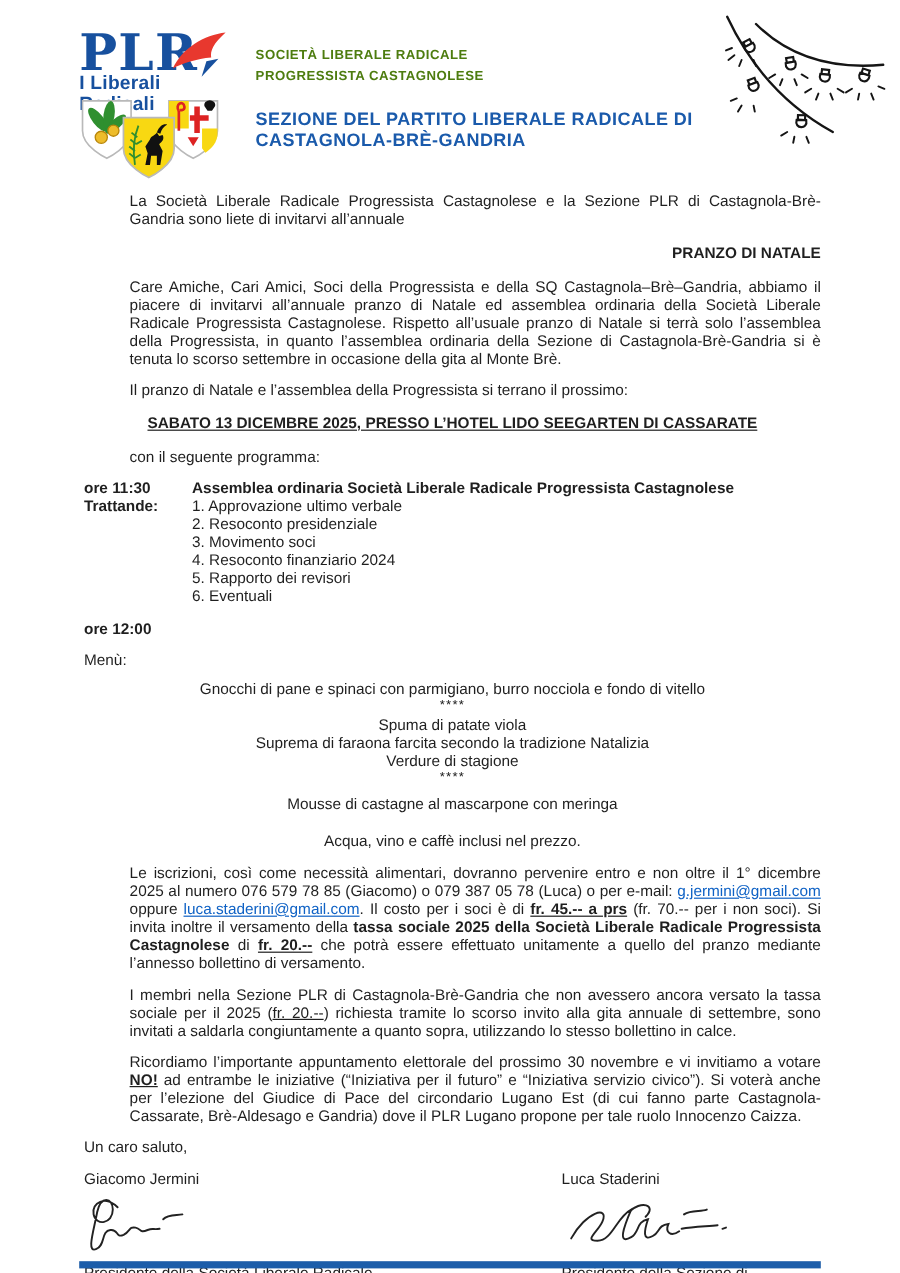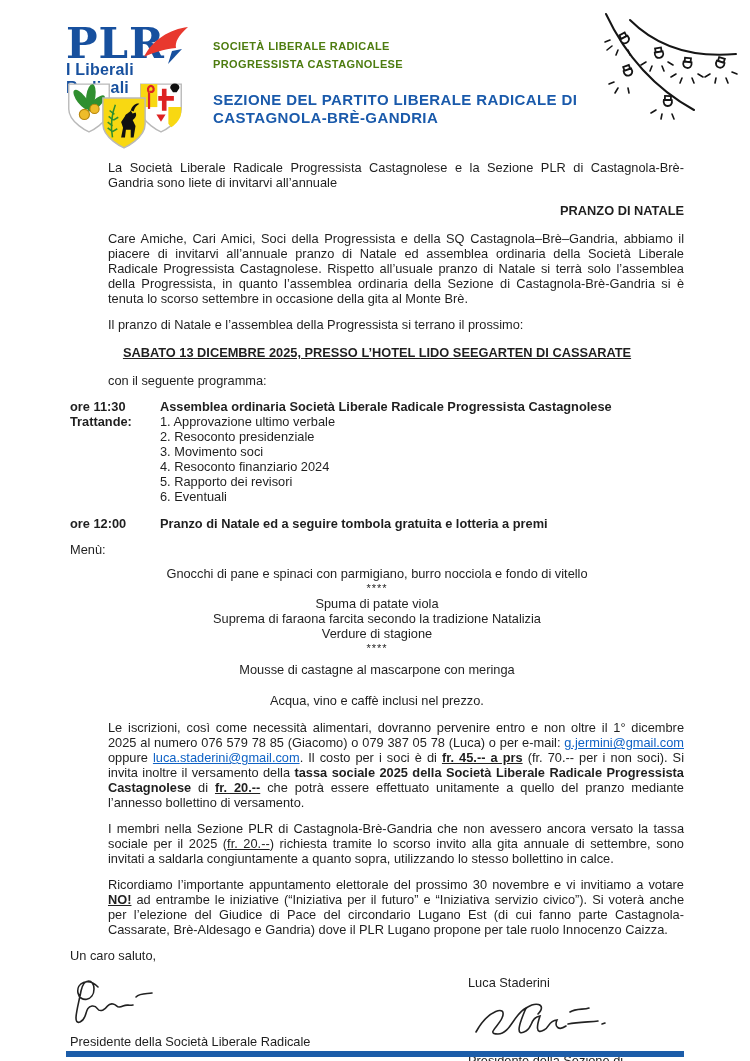--- a/index.html
+++ b/index.html
@@ -187,21 +187,20 @@
       <div class="label">Trattande:</div>
       <div>
           <div>1. Approvazione ultimo verbale</div>
           <div>2. Resoconto presidenziale</div>
           <div>3. Movimento soci</div>
           <div>4. Resoconto finanziario 2024</div>
           <div>5. Rapporto dei revisori</div>
           <div>6. Eventuali</div>
         </div>
       <div class="time" style="margin-top:12px">ore 12:00</div>
-      <div class="slot-title" style="margin-top:12px">Pranzo di Natale ed a seguire tombola gratuita e lotteria a premi</div>
     </div>
 
     <div class="menu-wrap">
       <div class="menu-label">Menù:</div>
       <div class="menu-lines">
           <div>Gnocchi di pane e spinaci con parmigiano, burro nocciola e fondo di vitello</div>
           <div class="menu-stars">****</div>
           <div>Spuma di patate viola</div>
           <div>Suprema di faraona farcita secondo la tradizione Natalizia</div>
           <div>Verdure di stagione</div>
@@ -214,20 +213,21 @@
     <div class="para"><span>Le iscrizioni, così come necessità alimentari, dovranno pervenire entro e non oltre il 1° dicembre 2025 al numero 076 579 78 85 (Giacomo) o 079 387 05 78 (Luca) o per e-mail: </span><a class="lnk">g.jermini@gmail.com</a><span> oppure </span><a class="lnk">luca.staderini@gmail.com</a><span>. Il costo per i soci è di </span><span class="b u">fr. 45.-- a prs</span><span> (fr. 70.-- per i non soci). Si invita inoltre il versamento della </span><span class="b">tassa sociale 2025 della Società Liberale Radicale Progressista Castagnolese</span><span> di </span><span class="b u">fr. 20.--</span><span> che potrà essere effettuato unitamente a quello del pranzo mediante l’annesso bollettino di versamento.</span></div>
 
     <div class="para"><span>I membri nella Sezione PLR di Castagnola-Brè-Gandria che non avessero ancora versato la tassa sociale per il 2025 (</span><span class="u">fr. 20.--</span><span>) richiesta tramite lo scorso invito alla gita annuale di settembre, sono invitati a saldarla congiuntamente a quanto sopra, utilizzando lo stesso bollettino in calce.</span></div>
 
     <div class="para"><span>Ricordiamo l’importante appuntamento elettorale del prossimo 30 novembre e vi invitiamo a votare </span><span class="b u">NO!</span><span> ad entrambe le iniziative (“Iniziativa per il futuro” e “Iniziativa servizio civico”). Si voterà anche per l’elezione del Giudice di Pace del circondario Lugano Est (di cui fanno parte Castagnola-Cassarate, Brè-Aldesago e Gandria) dove il PLR Lugano propone per tale ruolo Innocenzo Caizza.</span></div>
 
     <div class="salute">Un caro saluto,</div>
 
     <div class="signatures">
       <div>
+        <div class="sig-name">Giacomo Jermini</div>
         <svg class="sig-img" width="150" height="52" viewBox="0 0 150 52">
           <g stroke="#222222" stroke-width="1.6" fill="none" stroke-linecap="round">
             <path d="M28 12 C18 2 6 8 8 18 C10 28 24 26 24 14 C24 4 14 2 11 16 C8 32 2 50 10 47 C18 44 14 32 22 31 C29 30 26 38 33 35 C39 32 37 28 43 29 C48 30 46 34 53 31 C58 29 57 31 63 30"></path>
             <path d="M66 22 C70 18 77 19 82 18"></path>
           </g>
         </svg>
         <div class="sig-role">
           <div>Presidente della Società Liberale Radicale</div>
 
         </div>

